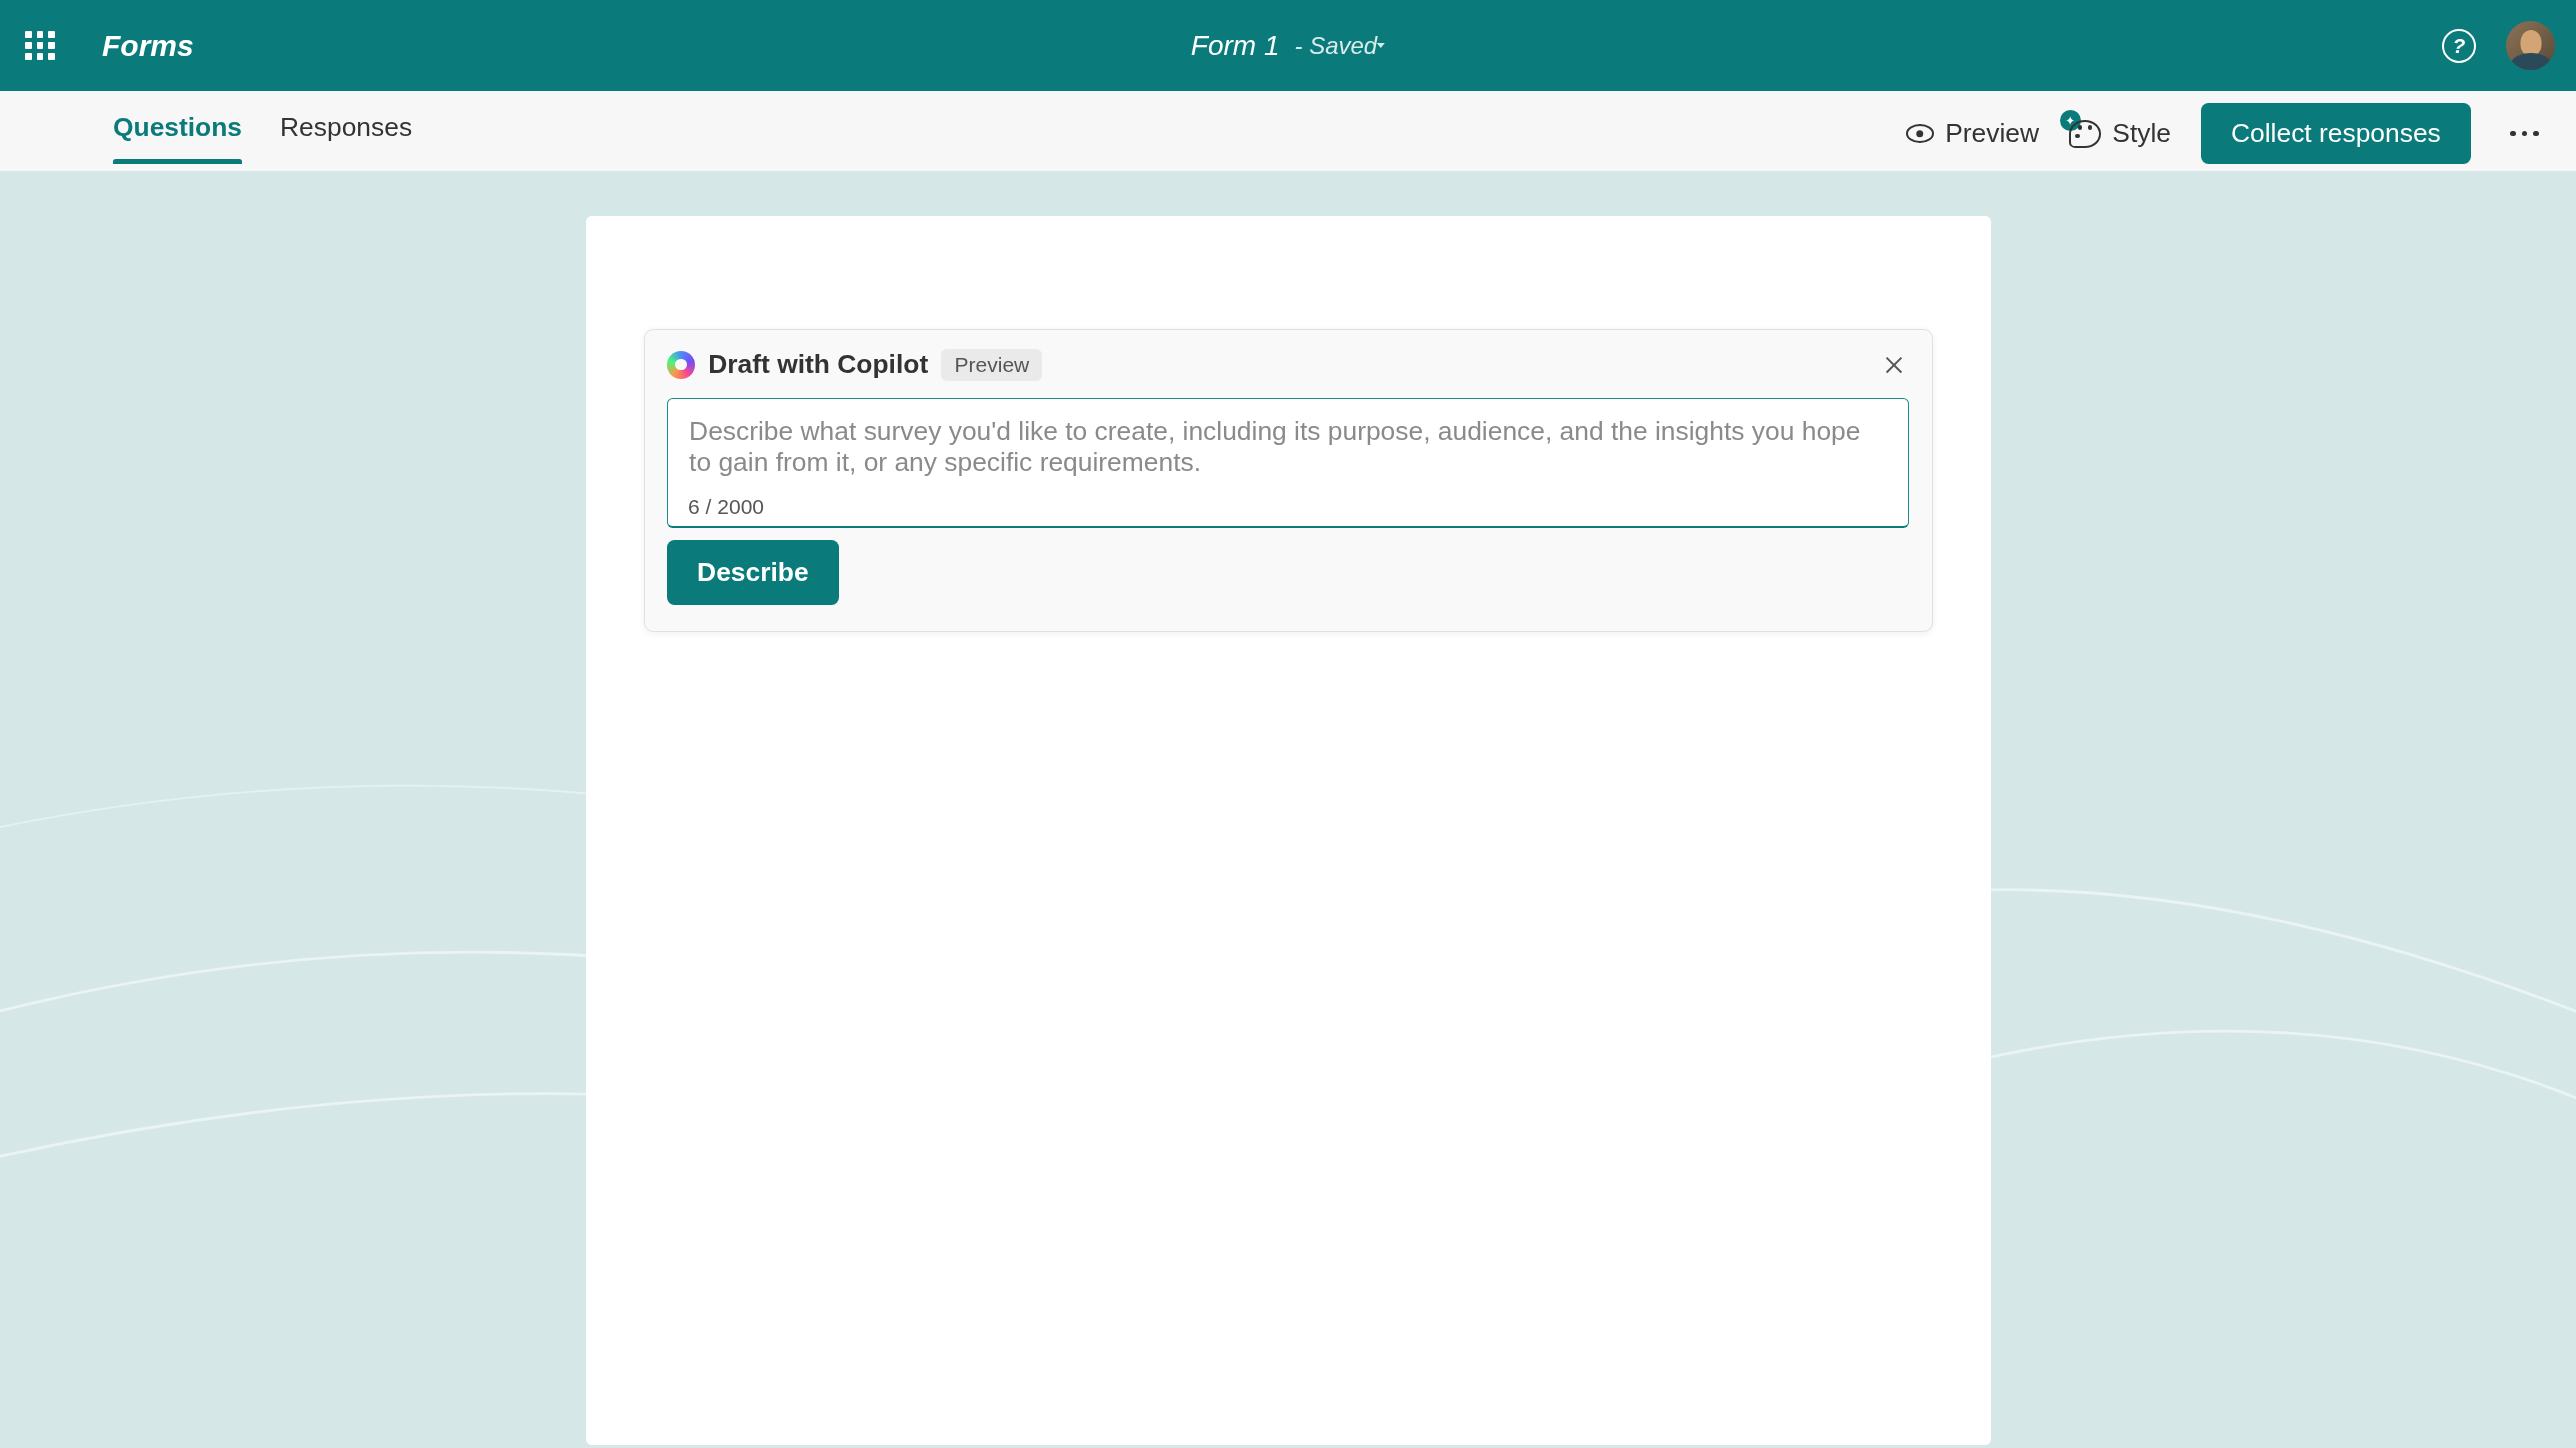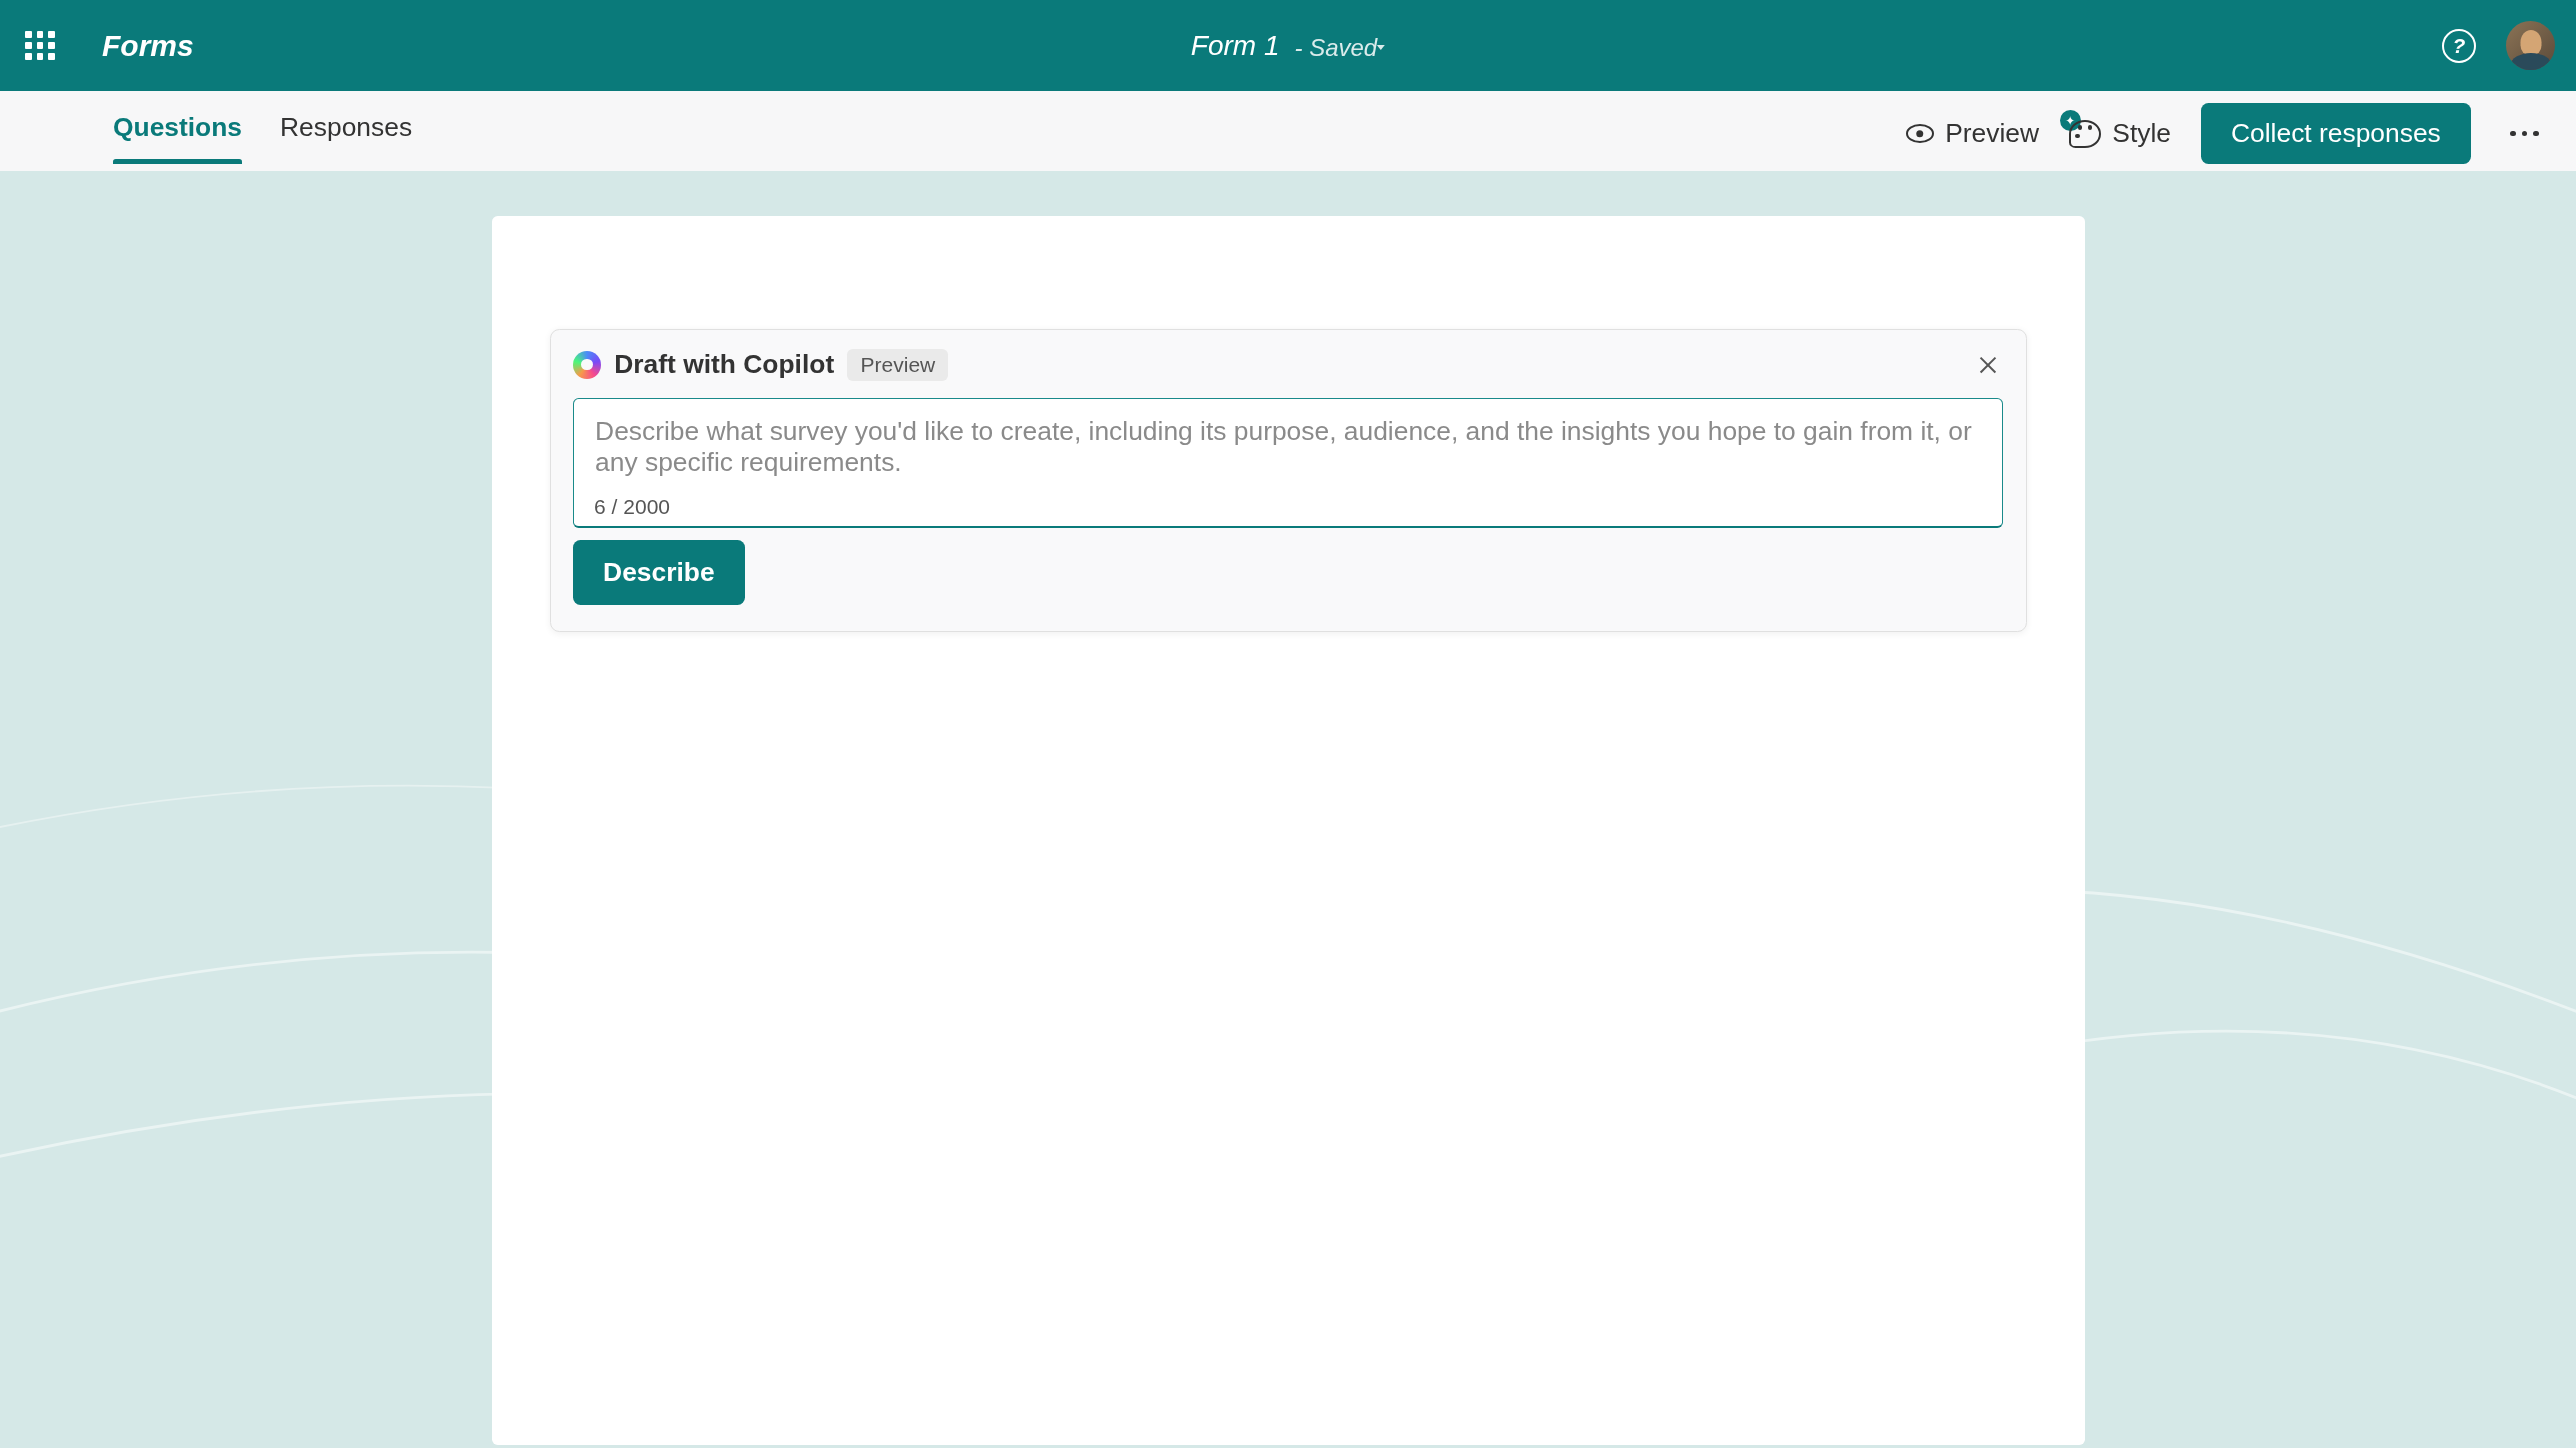--- a/index.html
+++ b/index.html
@@ -57,21 +57,21 @@
       font-size: 30px;
       font-weight: 600;
       margin-left: 43px;
     }
 
     .header-center {
       position: absolute;
       left: 50%;
       transform: translateX(-50%);
       display: flex;
-      align-items: flex-end;
+      align-items: center;
       gap: 15px;
     }
 
     .form-title {
       color: white;
       font-size: 28px;
       font-weight: 400;
     }
 
     .saved-status {
@@ -287,21 +287,21 @@
     .canvas-wrapper {
       position: relative;
       width: 100%;
       height: calc(100% - 174px);
       display: flex;
       justify-content: center;
       padding-top: 45px;
     }
 
     .form-canvas {
-      width: 1593px;
+      width: 1405px;
       background: white;
       border-radius: 5.7px;
       padding: 113px 58px;
       position: relative;
       z-index: 5;
     }
 
     
     .copilot-card {
       background: #f9f9fa;

